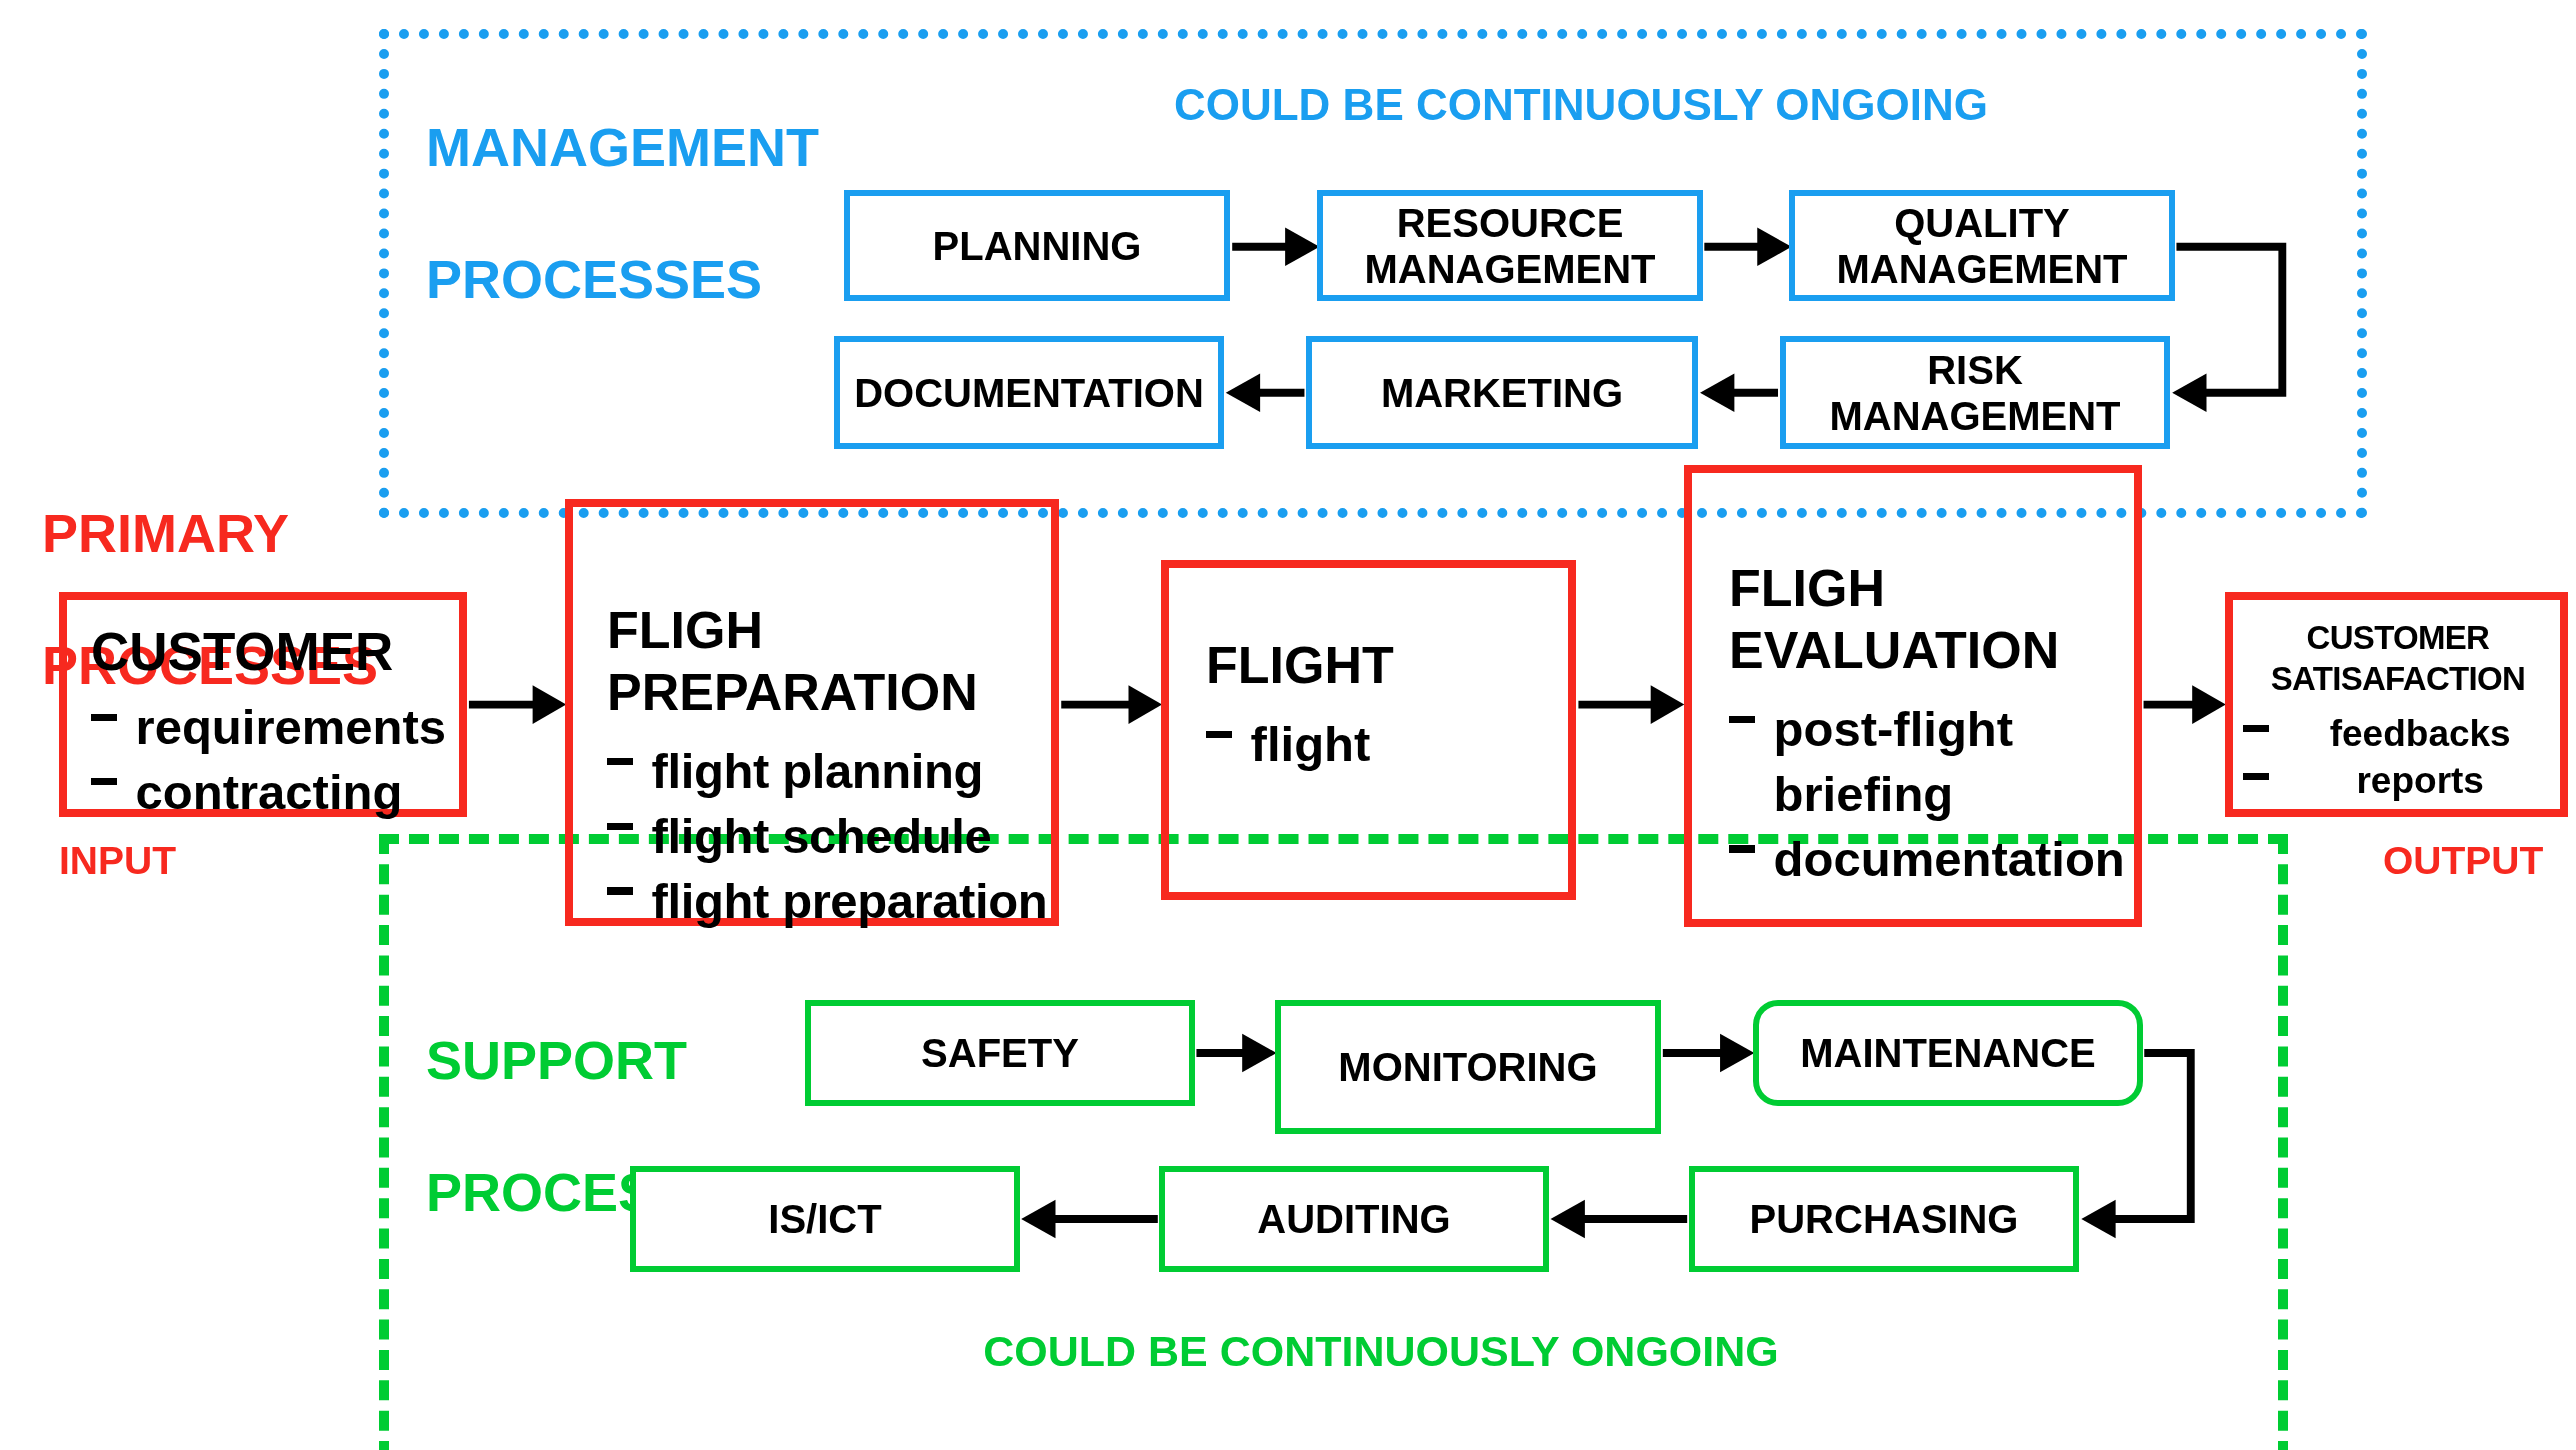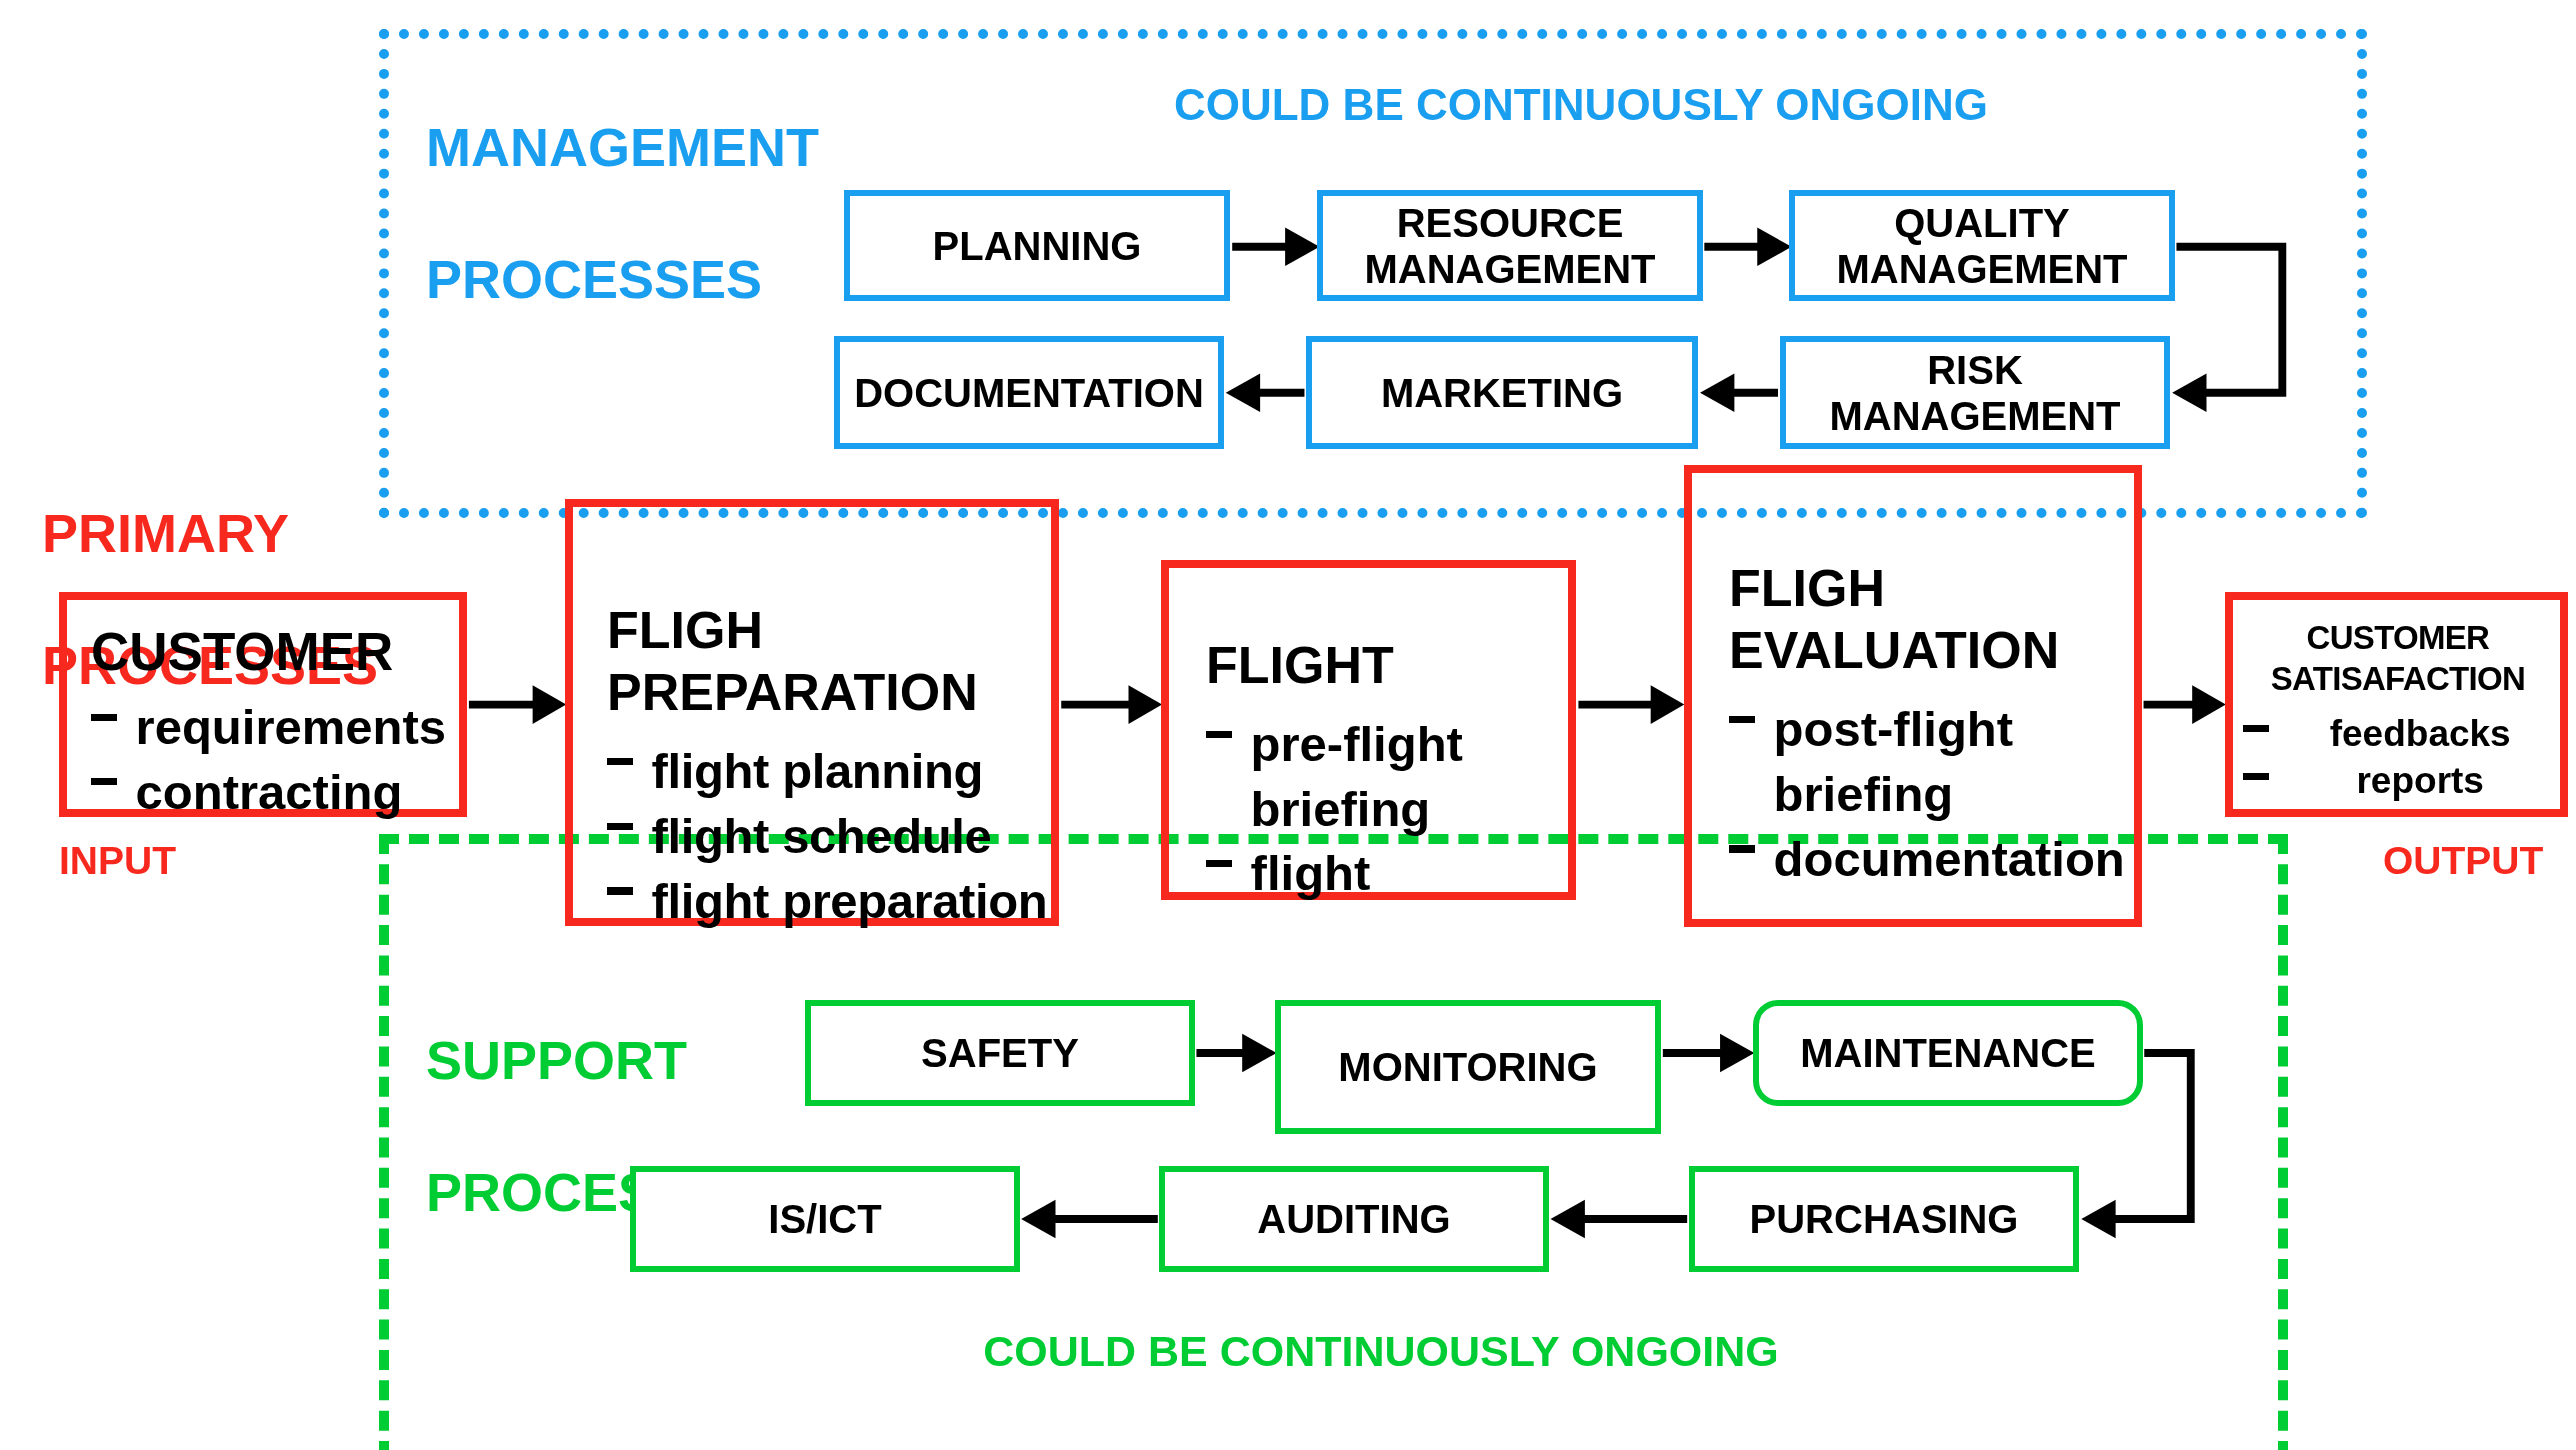--- a/index.html
+++ b/index.html
@@ -153,24 +153,20 @@
     <div class="item">
       <span class="dash"></span>
       <span class="item-text">flight preparation</span>
     </div>
   </div>
 
   <div class="abs pbox box-flight">
     <div class="box-title">FLIGHT</div>
     <div class="item">
       <span class="dash"></span>
-      <span class="item-text" style="max-width:286px;">pre-flight briefing</span>
-    </div>
-    <div class="item">
-      <span class="dash"></span>
       <span class="item-text">flight</span>
     </div>
   </div>
 
   <div class="abs pbox box-eval">
     <div class="box-title">FLIGH EVALUATION</div>
     <div class="item">
       <span class="dash"></span>
       <span class="item-text" style="max-width:308px;">post-flight briefing</span>
     </div>

